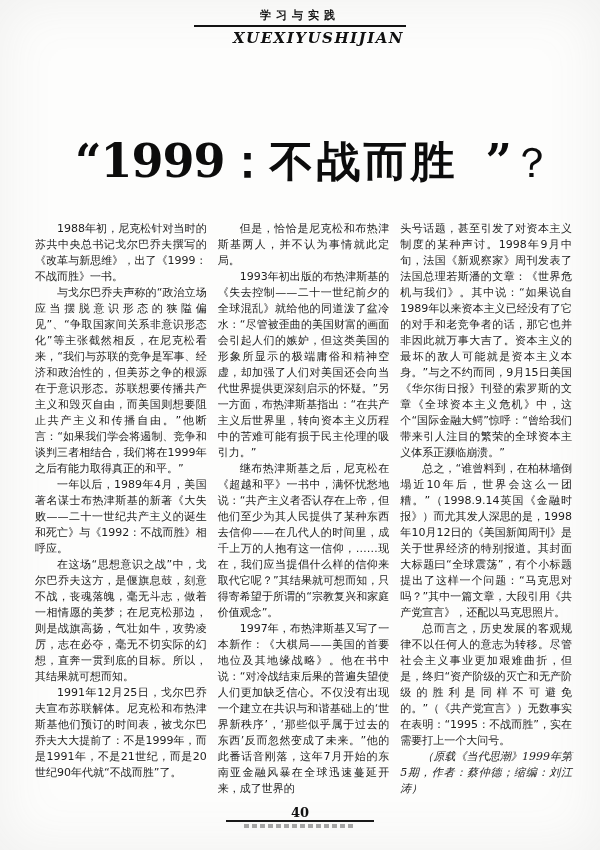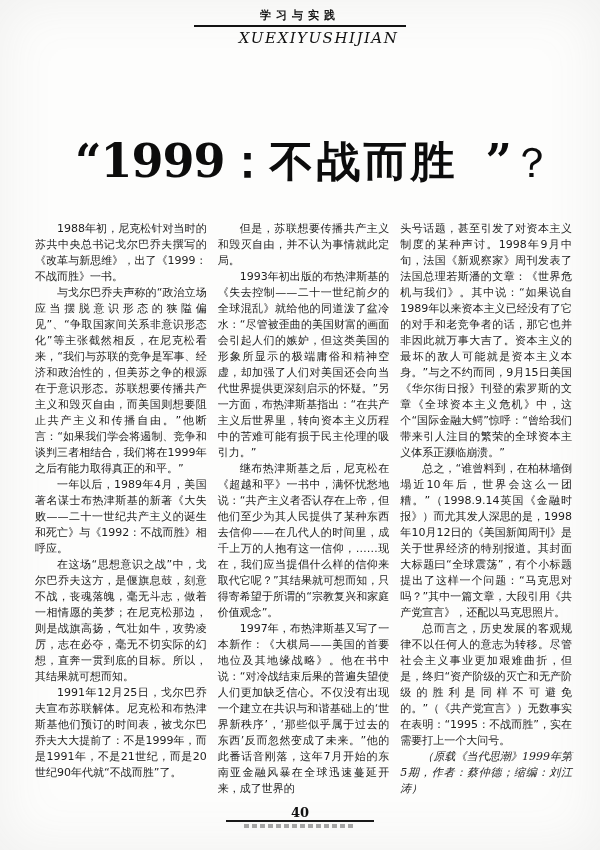--- a/index.html
+++ b/index.html
@@ -16,21 +16,21 @@
   }
   
   .masthead{position:absolute;top:8px;left:0;right:0;text-align:center;}
   .masthead-cn{
     display:block;font-size:11px;font-weight:bold;letter-spacing:5px;
     color:#161616;transform:scaleY(1.05);
   }
   .masthead-rule{width:212px;height:2px;background:#141414;margin:2px auto 2px;}
   .masthead-pinyin{
     display:block;font-family:"DejaVu Serif","Liberation Serif",serif;
-    font-style:italic;font-weight:normal;font-size:15px;letter-spacing:1.5px;
+    font-style:italic;font-weight:bold;font-size:15px;letter-spacing:1.5px;
     color:#101010;
     padding-left:37px;
   }
   
   .article-title{
     position:absolute;top:110px;left:0;right:0;text-align:center;
     white-space:nowrap;color:#0c0c0c;
   }
   .title-prefix,.title-suffix{
     font-family:"DejaVu Serif","Liberation Serif",serif;
@@ -92,21 +92,21 @@
 
     <div class="col">
       <p>1988年初，尼克松针对当时的苏共中央总书记戈尔巴乔夫撰写的《改革与新思维》，出了《1999：不战而胜》一书。</p>
       <p>与戈尔巴乔夫声称的“政治立场应当摆脱意识形态的狭隘偏见”、“争取国家间关系非意识形态化”等主张截然相反，在尼克松看来，“我们与苏联的竞争是军事、经济和政治性的，但美苏之争的根源在于意识形态。苏联想要传播共产主义和毁灭自由，而美国则想要阻止共产主义和传播自由。”他断言：“如果我们学会将遏制、竞争和谈判三者相结合，我们将在1999年之后有能力取得真正的和平。”</p>
       <p>一年以后，1989年4月，美国著名谋士布热津斯基的新著《大失败——二十一世纪共产主义的诞生和死亡》与《1992：不战而胜》相呼应。</p>
       <p>在这场“思想意识之战”中，戈尔巴乔夫这方，是偃旗息鼓，刻意不战，丧魂落魄，毫无斗志，做着一相情愿的美梦；在尼克松那边，则是战旗高扬，气壮如牛，攻势凌厉，志在必夺，毫无不切实际的幻想，直奔一贯到底的目标。所以，其结果就可想而知。</p>
       <p>1991年12月25日，戈尔巴乔夫宣布苏联解体。尼克松和布热津斯基他们预订的时间表，被戈尔巴乔夫大大提前了：不是1999年，而是1991年，不是21世纪，而是20世纪90年代就“不战而胜”了。</p>
     </div>
 
     <div class="col">
-      <p>但是，苏联想要传播共产主义和毁灭自由，并不认为事情就此定局。</p>
+      <p>但是，恰恰是尼克松和布热津斯基两人，并不认为事情就此定局。</p>
       <p>1993年初出版的布热津斯基的《失去控制——二十一世纪前夕的全球混乱》就给他的同道泼了盆冷水：“尽管被歪曲的美国财富的画面会引起人们的嫉妒，但这类美国的形象所显示的极端庸俗和精神空虚，却加强了人们对美国还会向当代世界提供更深刻启示的怀疑。”另一方面，布热津斯基指出：“在共产主义后世界里，转向资本主义历程中的苦难可能有损于民主伦理的吸引力。”</p>
       <p>继布热津斯基之后，尼克松在《超越和平》一书中，满怀忧愁地说：“共产主义者否认存在上帝，但他们至少为其人民提供了某种东西去信仰——在几代人的时间里，成千上万的人抱有这一信仰，……现在，我们应当提倡什么样的信仰来取代它呢？”其结果就可想而知，只得寄希望于所谓的“宗教复兴和家庭价值观念”。</p>
       <p>1997年，布热津斯基又写了一本新作：《大棋局——美国的首要地位及其地缘战略》。他在书中说：“对冷战结束后果的普遍失望使人们更加缺乏信心。不仅没有出现一个建立在共识与和谐基础上的‘世界新秩序’，‘那些似乎属于过去的东西’反而忽然变成了未来。”他的此番话音刚落，这年7月开始的东南亚金融风暴在全球迅速蔓延开来，成了世界的</p>
     </div>
 
     <div class="col">
       <p class="no-indent">头号话题，甚至引发了对资本主义制度的某种声讨。1998年9月中旬，法国《新观察家》周刊发表了法国总理若斯潘的文章：《世界危机与我们》。其中说：“如果说自1989年以来资本主义已经没有了它的对手和老竞争者的话，那它也并非因此就万事大吉了。资本主义的最坏的敌人可能就是资本主义本身。”与之不约而同，9月15日美国《华尔街日报》刊登的索罗斯的文章《全球资本主义危机》中，这个“国际金融大鳄”惊呼：“曾给我们带来引人注目的繁荣的全球资本主义体系正濒临崩溃。”</p>
       <p>总之，“谁曾料到，在柏林墙倒塌近10年后，世界会这么一团糟。”（1998.9.14英国《金融时报》）而尤其发人深思的是，1998年10月12日的《美国新闻周刊》是关于世界经济的特别报道。其封面大标题曰“全球震荡”，有个小标题提出了这样一个问题：“马克思对吗？”其中一篇文章，大段引用《共产党宣言》，还配以马克思照片。</p>
       <p>总而言之，历史发展的客观规律不以任何人的意志为转移。尽管社会主义事业更加艰难曲折，但是，终归“资产阶级的灭亡和无产阶级的胜利是同样不可避免的。”（《共产党宣言》）无数事实在表明：“1995：不战而胜”，实在需要打上一个大问号。</p>
       <p class="credit">（原载《当代思潮》1999年第5期，作者：蔡仲德；缩编：刘江涛）</p>

